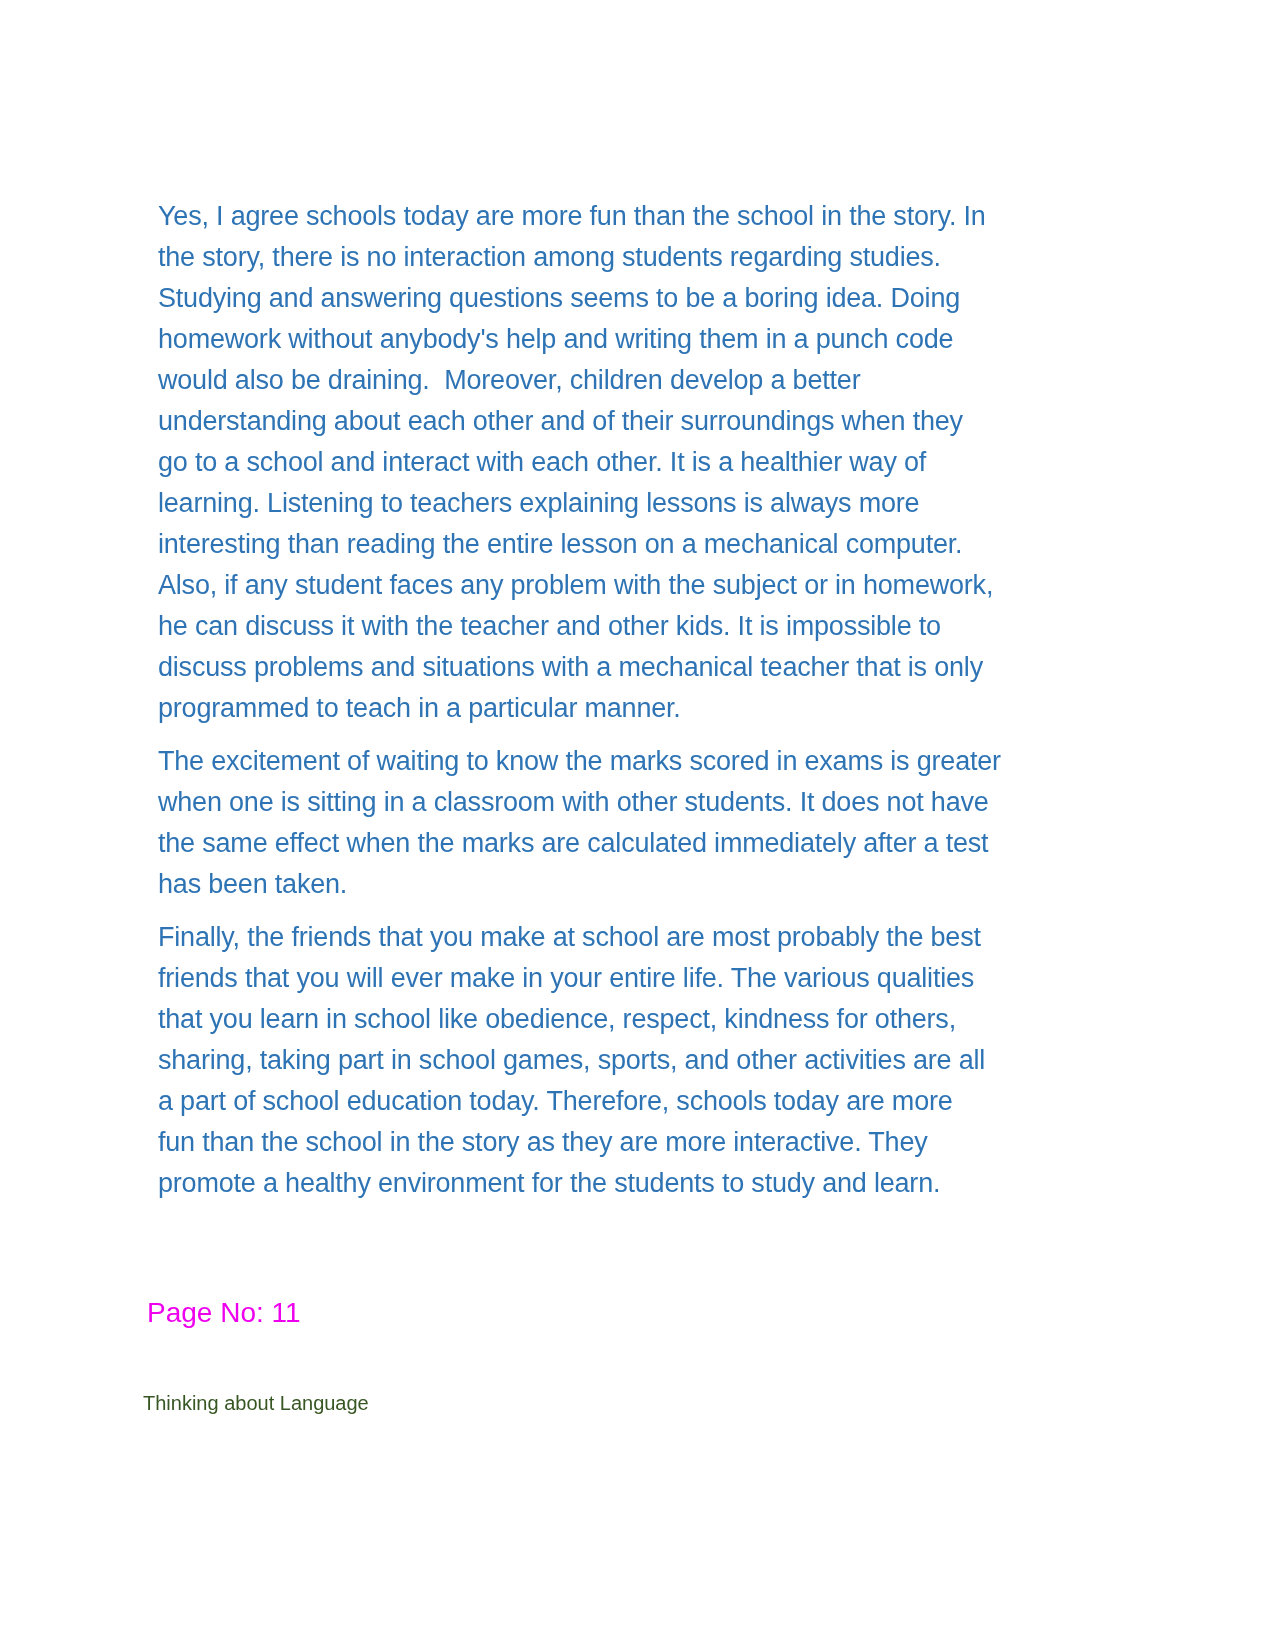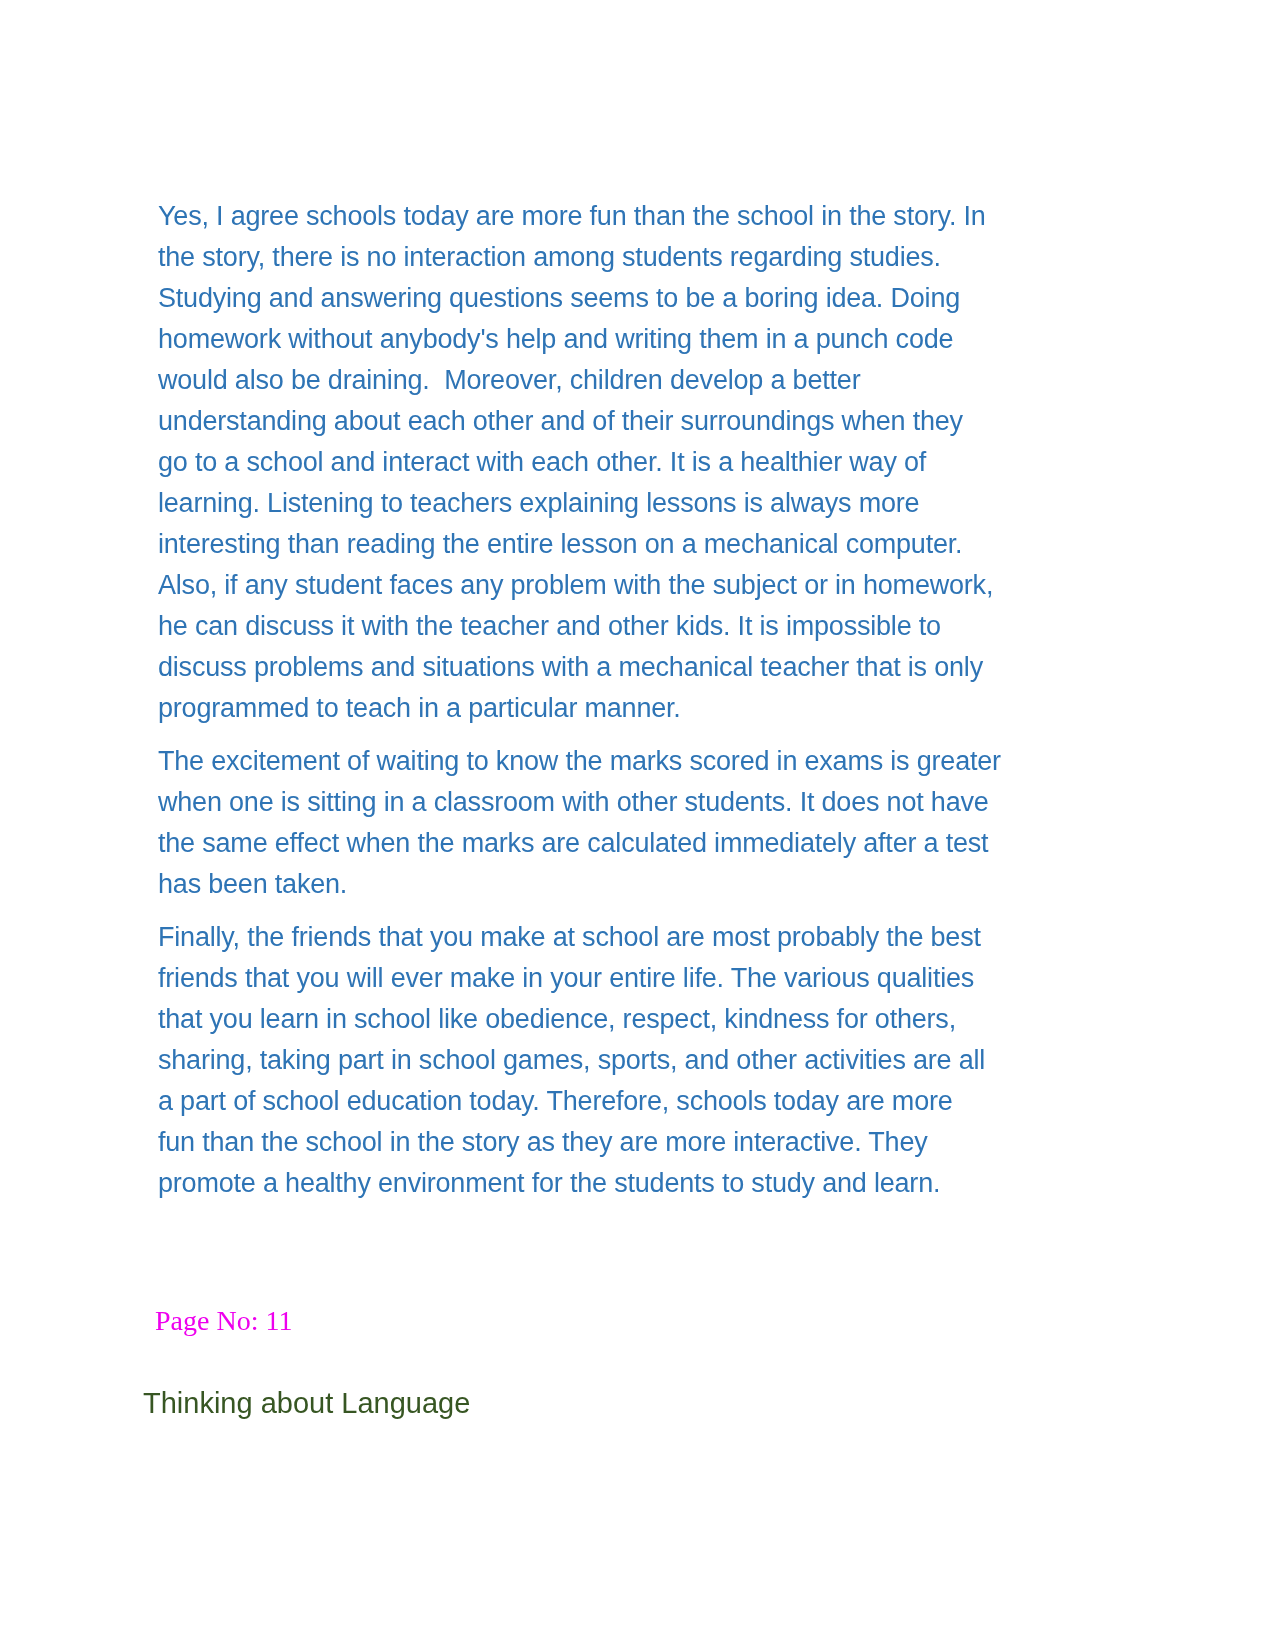--- a/index.html
+++ b/index.html
@@ -23,36 +23,35 @@
   }
   .body-para {
     margin: 0 0 12px 15px;
     font-size: 27px;
     line-height: 41px;
     color: var(--body-text, #2e74b5);
     white-space: pre-wrap;
     letter-spacing: -0.2px;
   }
   .page-no {
-    margin: 12px;
+    margin: 4px;
     position: absolute;
     left: 143px;
     top: 1288px;
     font-size: 28px;
     line-height: 41px;
     color: var(--page-no, #ee00ee);
     white-space: pre-wrap;
-    font-family: Liberation Serif, serif;
   }
   .section-heading {
     margin: 0;
     position: absolute;
     left: 143px;
     top: 1383px;
-    font-size: 29px;
+    font-size: 20px;
     line-height: 41px;
     font-weight: normal;
     color: var(--heading-green, #375623);
     white-space: pre-wrap;
   }
 </style>
 </head>
 <body style="background: rgb(255, 255, 255);">
 
 <div class="page">

